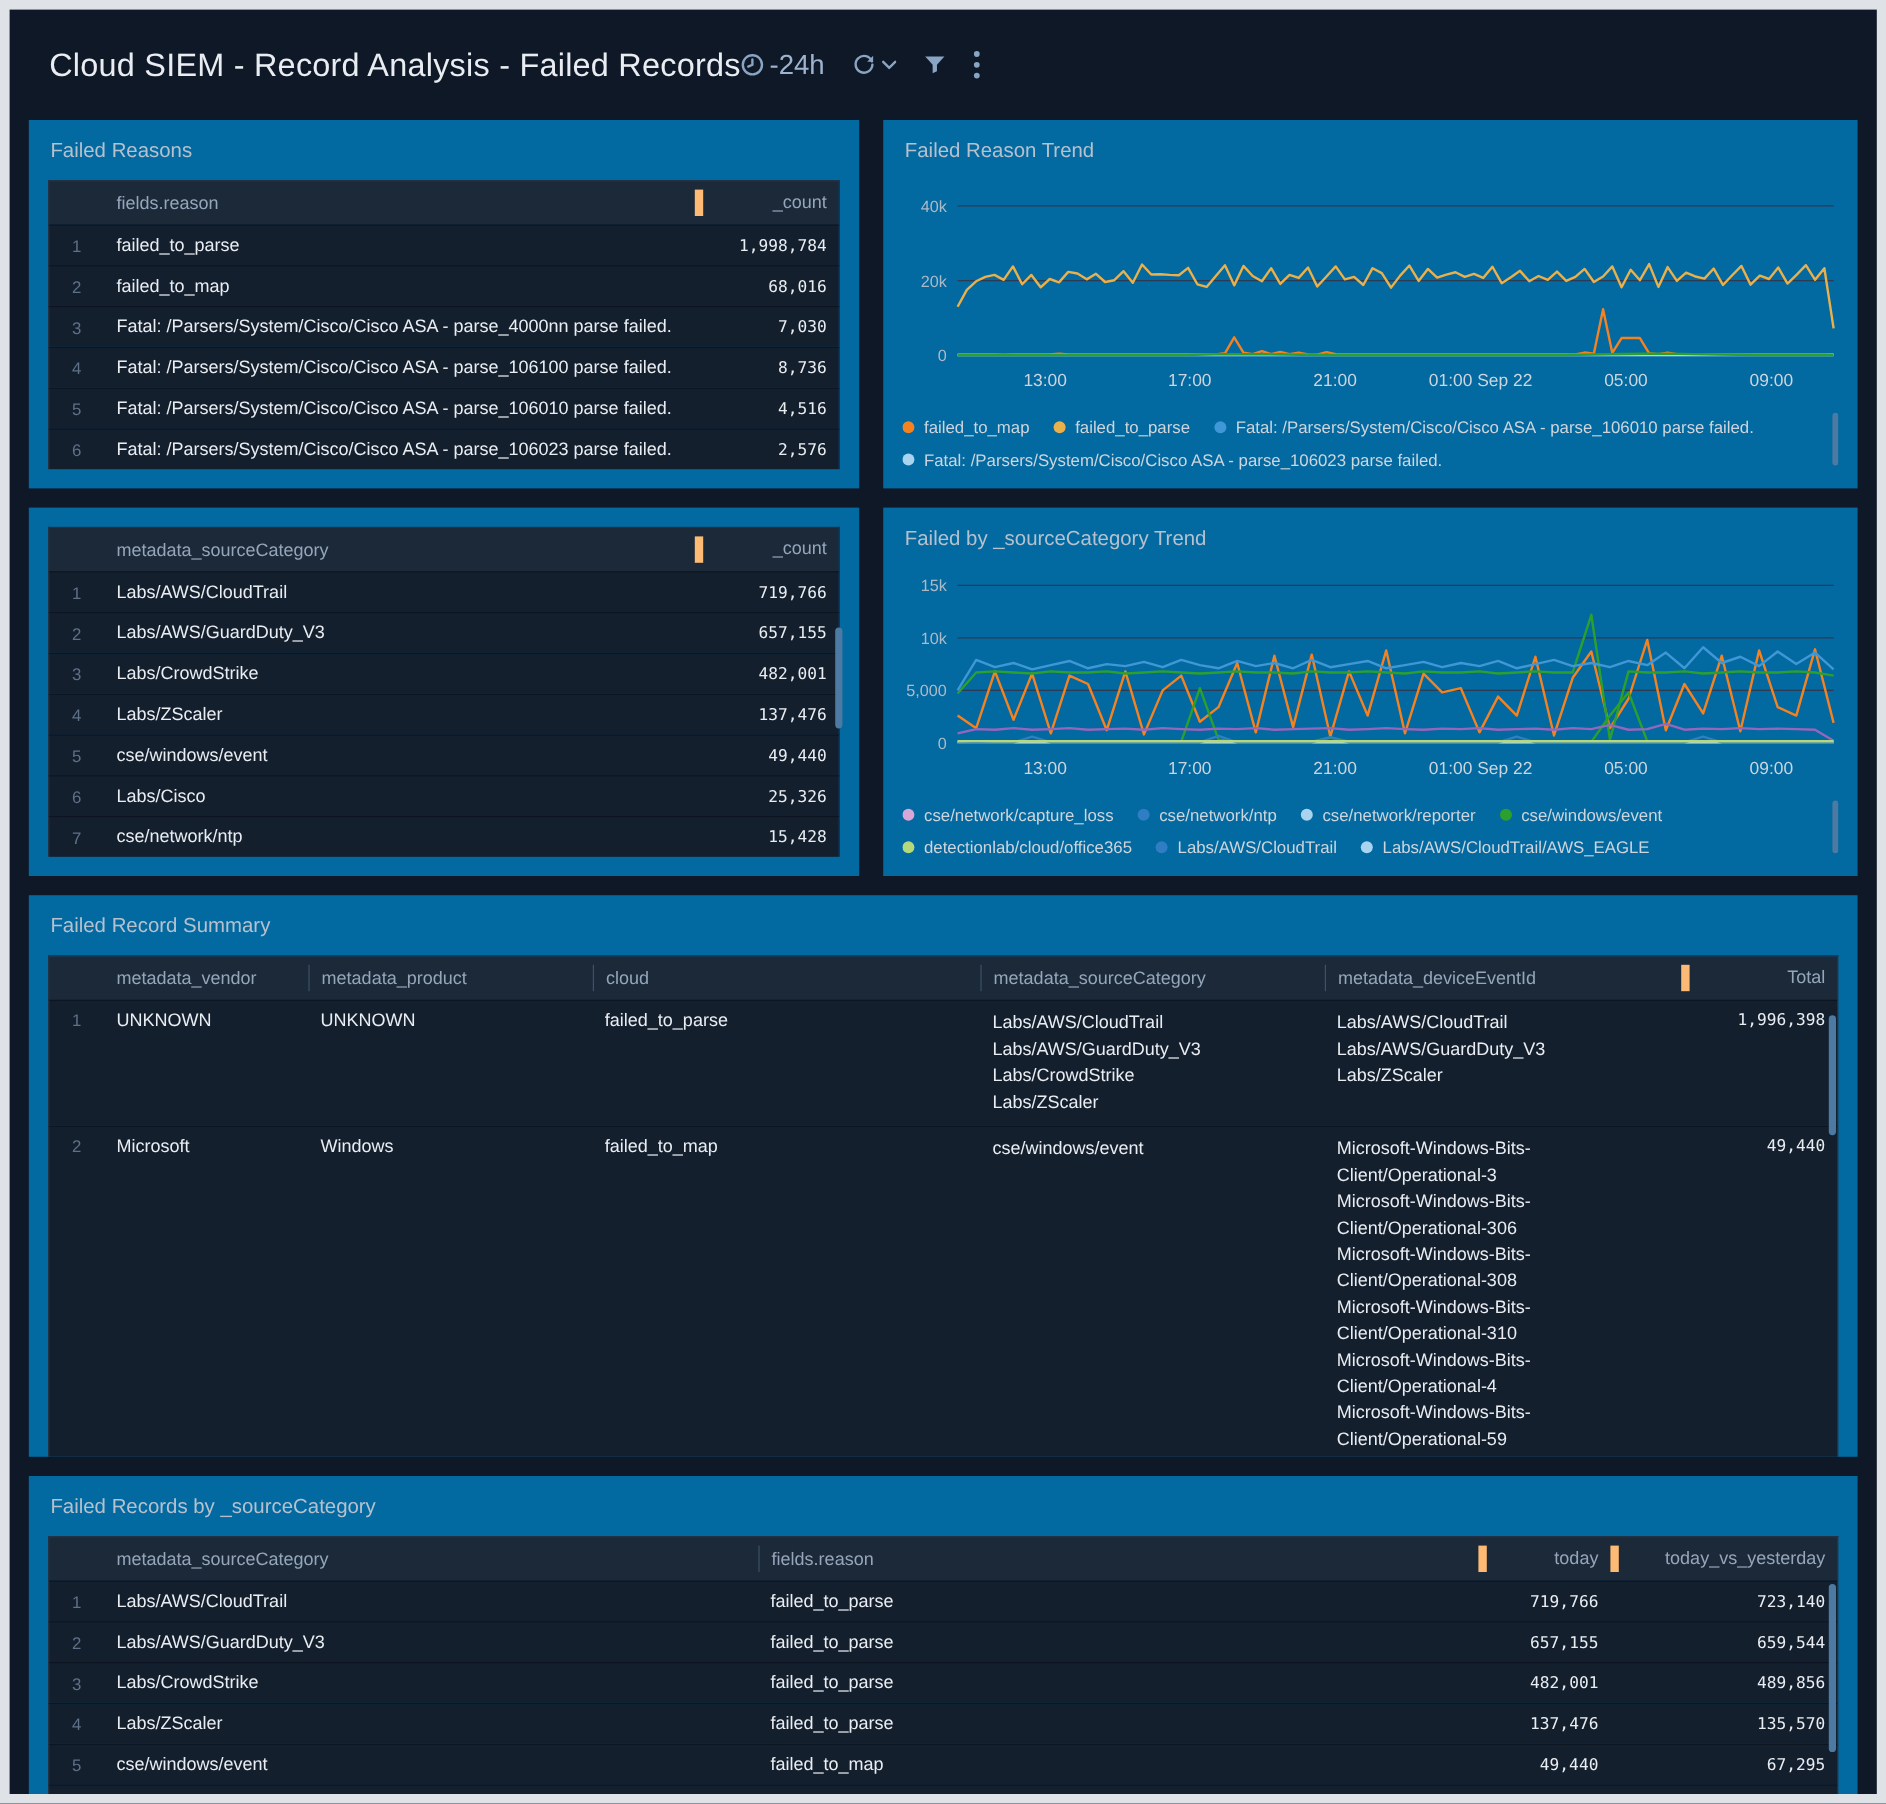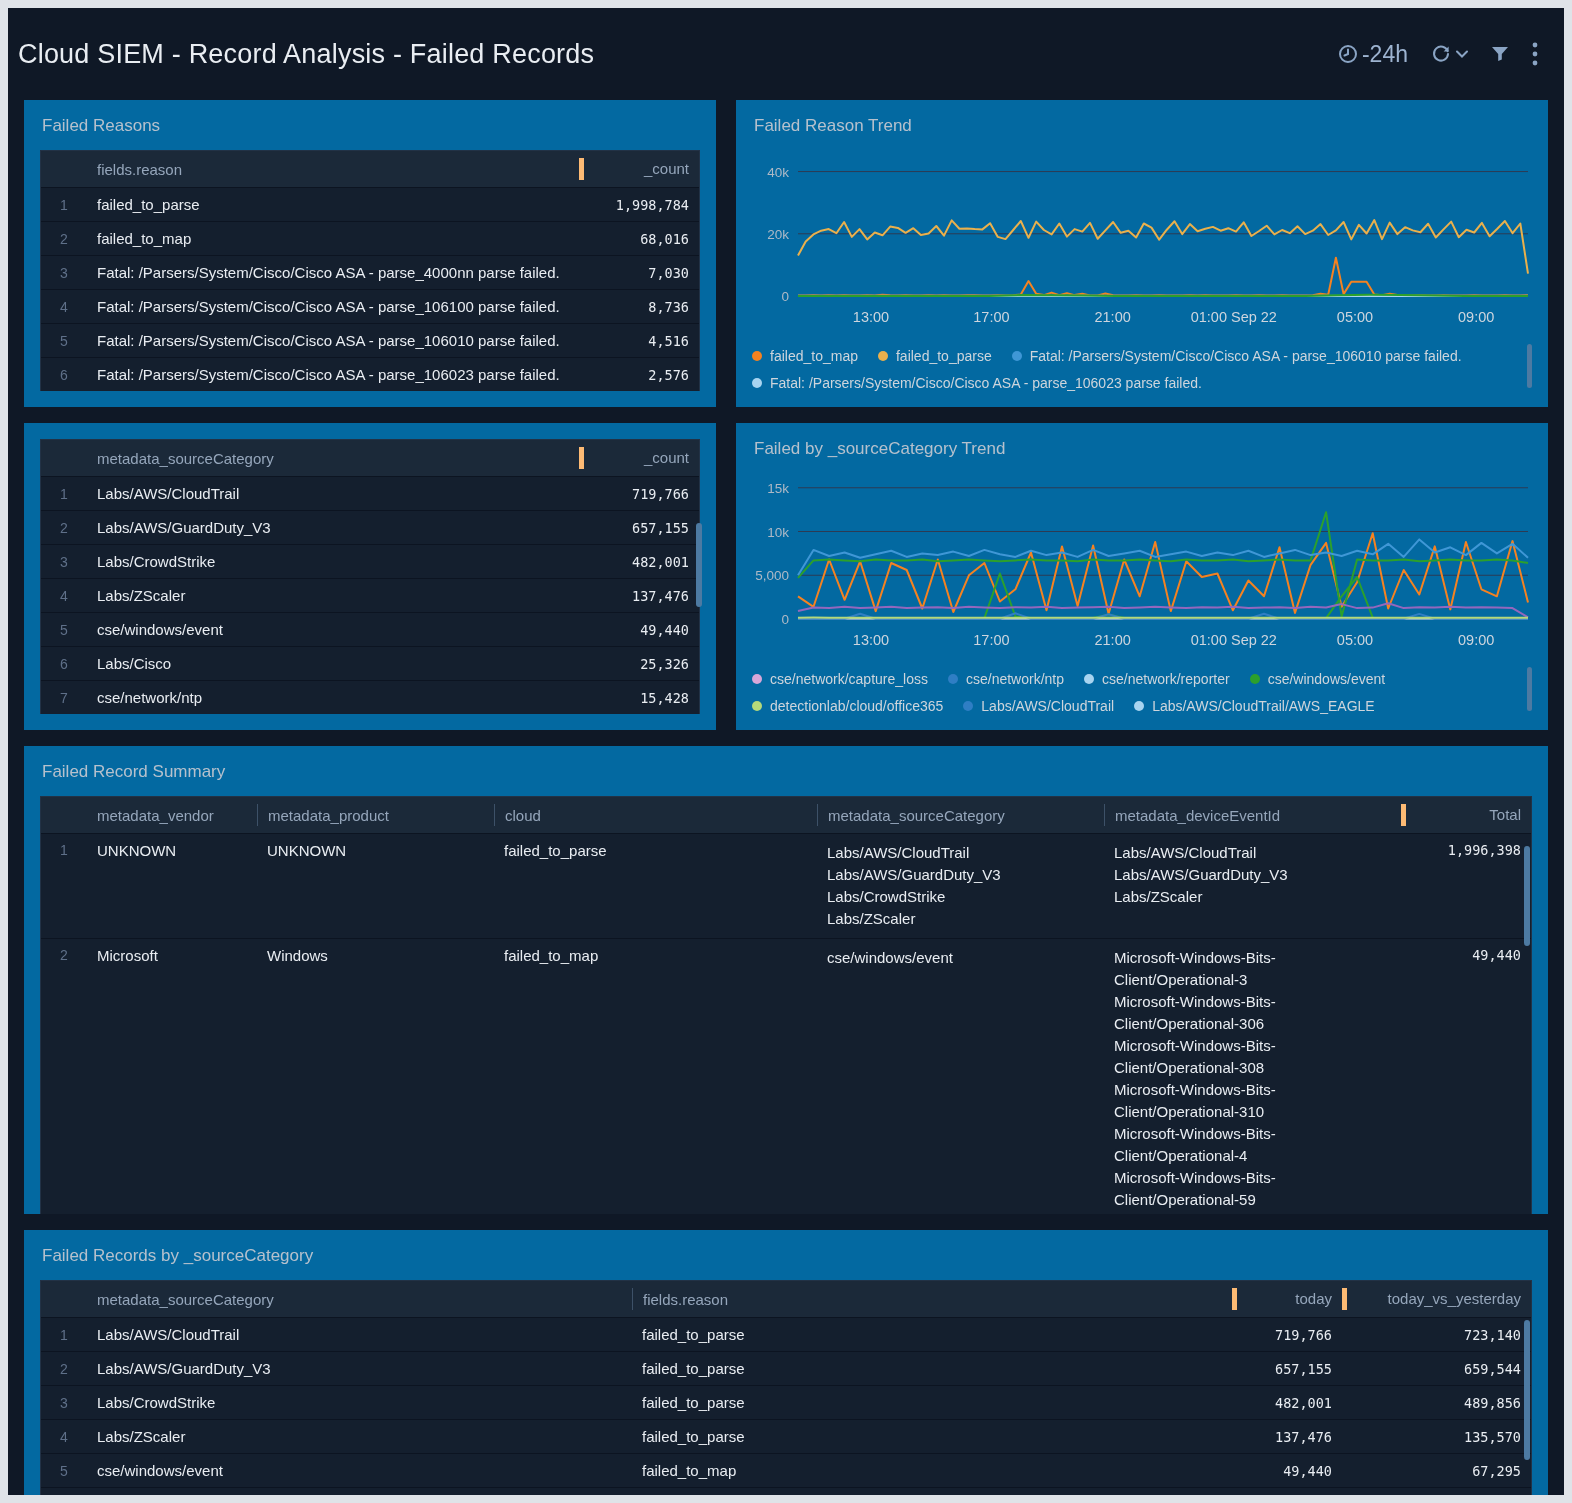--- a/index.html
+++ b/index.html
@@ -8,21 +8,21 @@
     background:#dfe3e8;
     font-family:"Liberation Sans",sans-serif;
     -webkit-font-smoothing:antialiased;
     overflow:hidden;
   }
   .dash{
     position:relative;margin:8px auto;width:1556px;height:1487px;
     background:#0f1826;overflow:hidden;
   }
   
-  .topbar{height:92px;display:flex;align-items:center;justify-content:space-between;padding:0 26px 0 10px;}
+  .topbar{height:92px;display:flex;align-items:center;padding:0 26px 0 33px;}
   .page-title{font-size:27px;font-weight:400;color:#e9edf2;letter-spacing:.2px;}
   .controls{display:flex;align-items:center;gap:22px;color:#8aa4c4;}
   .timebox{display:flex;align-items:center;gap:8px;font-size:23px;color:#9db3d0;}
   .ctl{display:flex;align-items:center;gap:4px;cursor:pointer;}
   .ctl svg{display:block;}
   
   .grid{display:flex;flex-wrap:wrap;gap:16px 20px;padding:0 16px;}
   .panel{background:#0369a1;box-sizing:border-box;padding:16px;overflow:hidden;position:relative;}
   .w-l{width:692px;} .w-r{width:812px;} .w-f{width:1524px;}
   .h-row{height:307px;} .h-sum{height:468px;} .h-bot{height:265px;}
@@ -33,21 +33,21 @@
   .trow{display:grid;min-height:33px;align-items:center;background:#141f2e;border-top:1px solid #0c1421;}
   .trow.multi{align-items:start;padding:8px 0;}
   .cell{padding:0 10px;white-space:nowrap;overflow:hidden;}
   .cell.wrap{white-space:normal;}
   .idx{color:#5f7089;text-align:center;font-size:14px;}
   .rt{text-align:right;}
   .mono{font-family:"DejaVu Sans Mono",monospace;font-size:13.5px;}
   .sep{border-left:1px solid #3d5168;height:22px;display:flex;align-items:center;}
   .thead .cell.sep{height:22px;}
   .thead .cell.rt{display:block;height:auto;}
-  .thead .cell.rt.sep{border-left:5px solid #fdba74;height:22px;line-height:22px;}
+  .thead .cell.rt.sep{border-left:7px solid #fdba74;height:22px;line-height:22px;}
   .lines div{line-height:22px;}
   .evid{max-width:205px;}
   
   .chart{display:block;width:780px;height:186px;}
   .legend{height:62px;overflow:hidden;position:relative;margin-top:6px;}
   .lrow{height:27px;display:flex;align-items:center;white-space:nowrap;}
   .litem{display:inline-flex;align-items:center;margin-right:20px;font-size:14px;color:#ced5dc;}
   .ldot{width:10px;height:10px;border-radius:50%;margin-right:8px;flex:none;}
   
   .sb{position:absolute;width:6px;border-radius:3px;background:#4d7aa2;}

